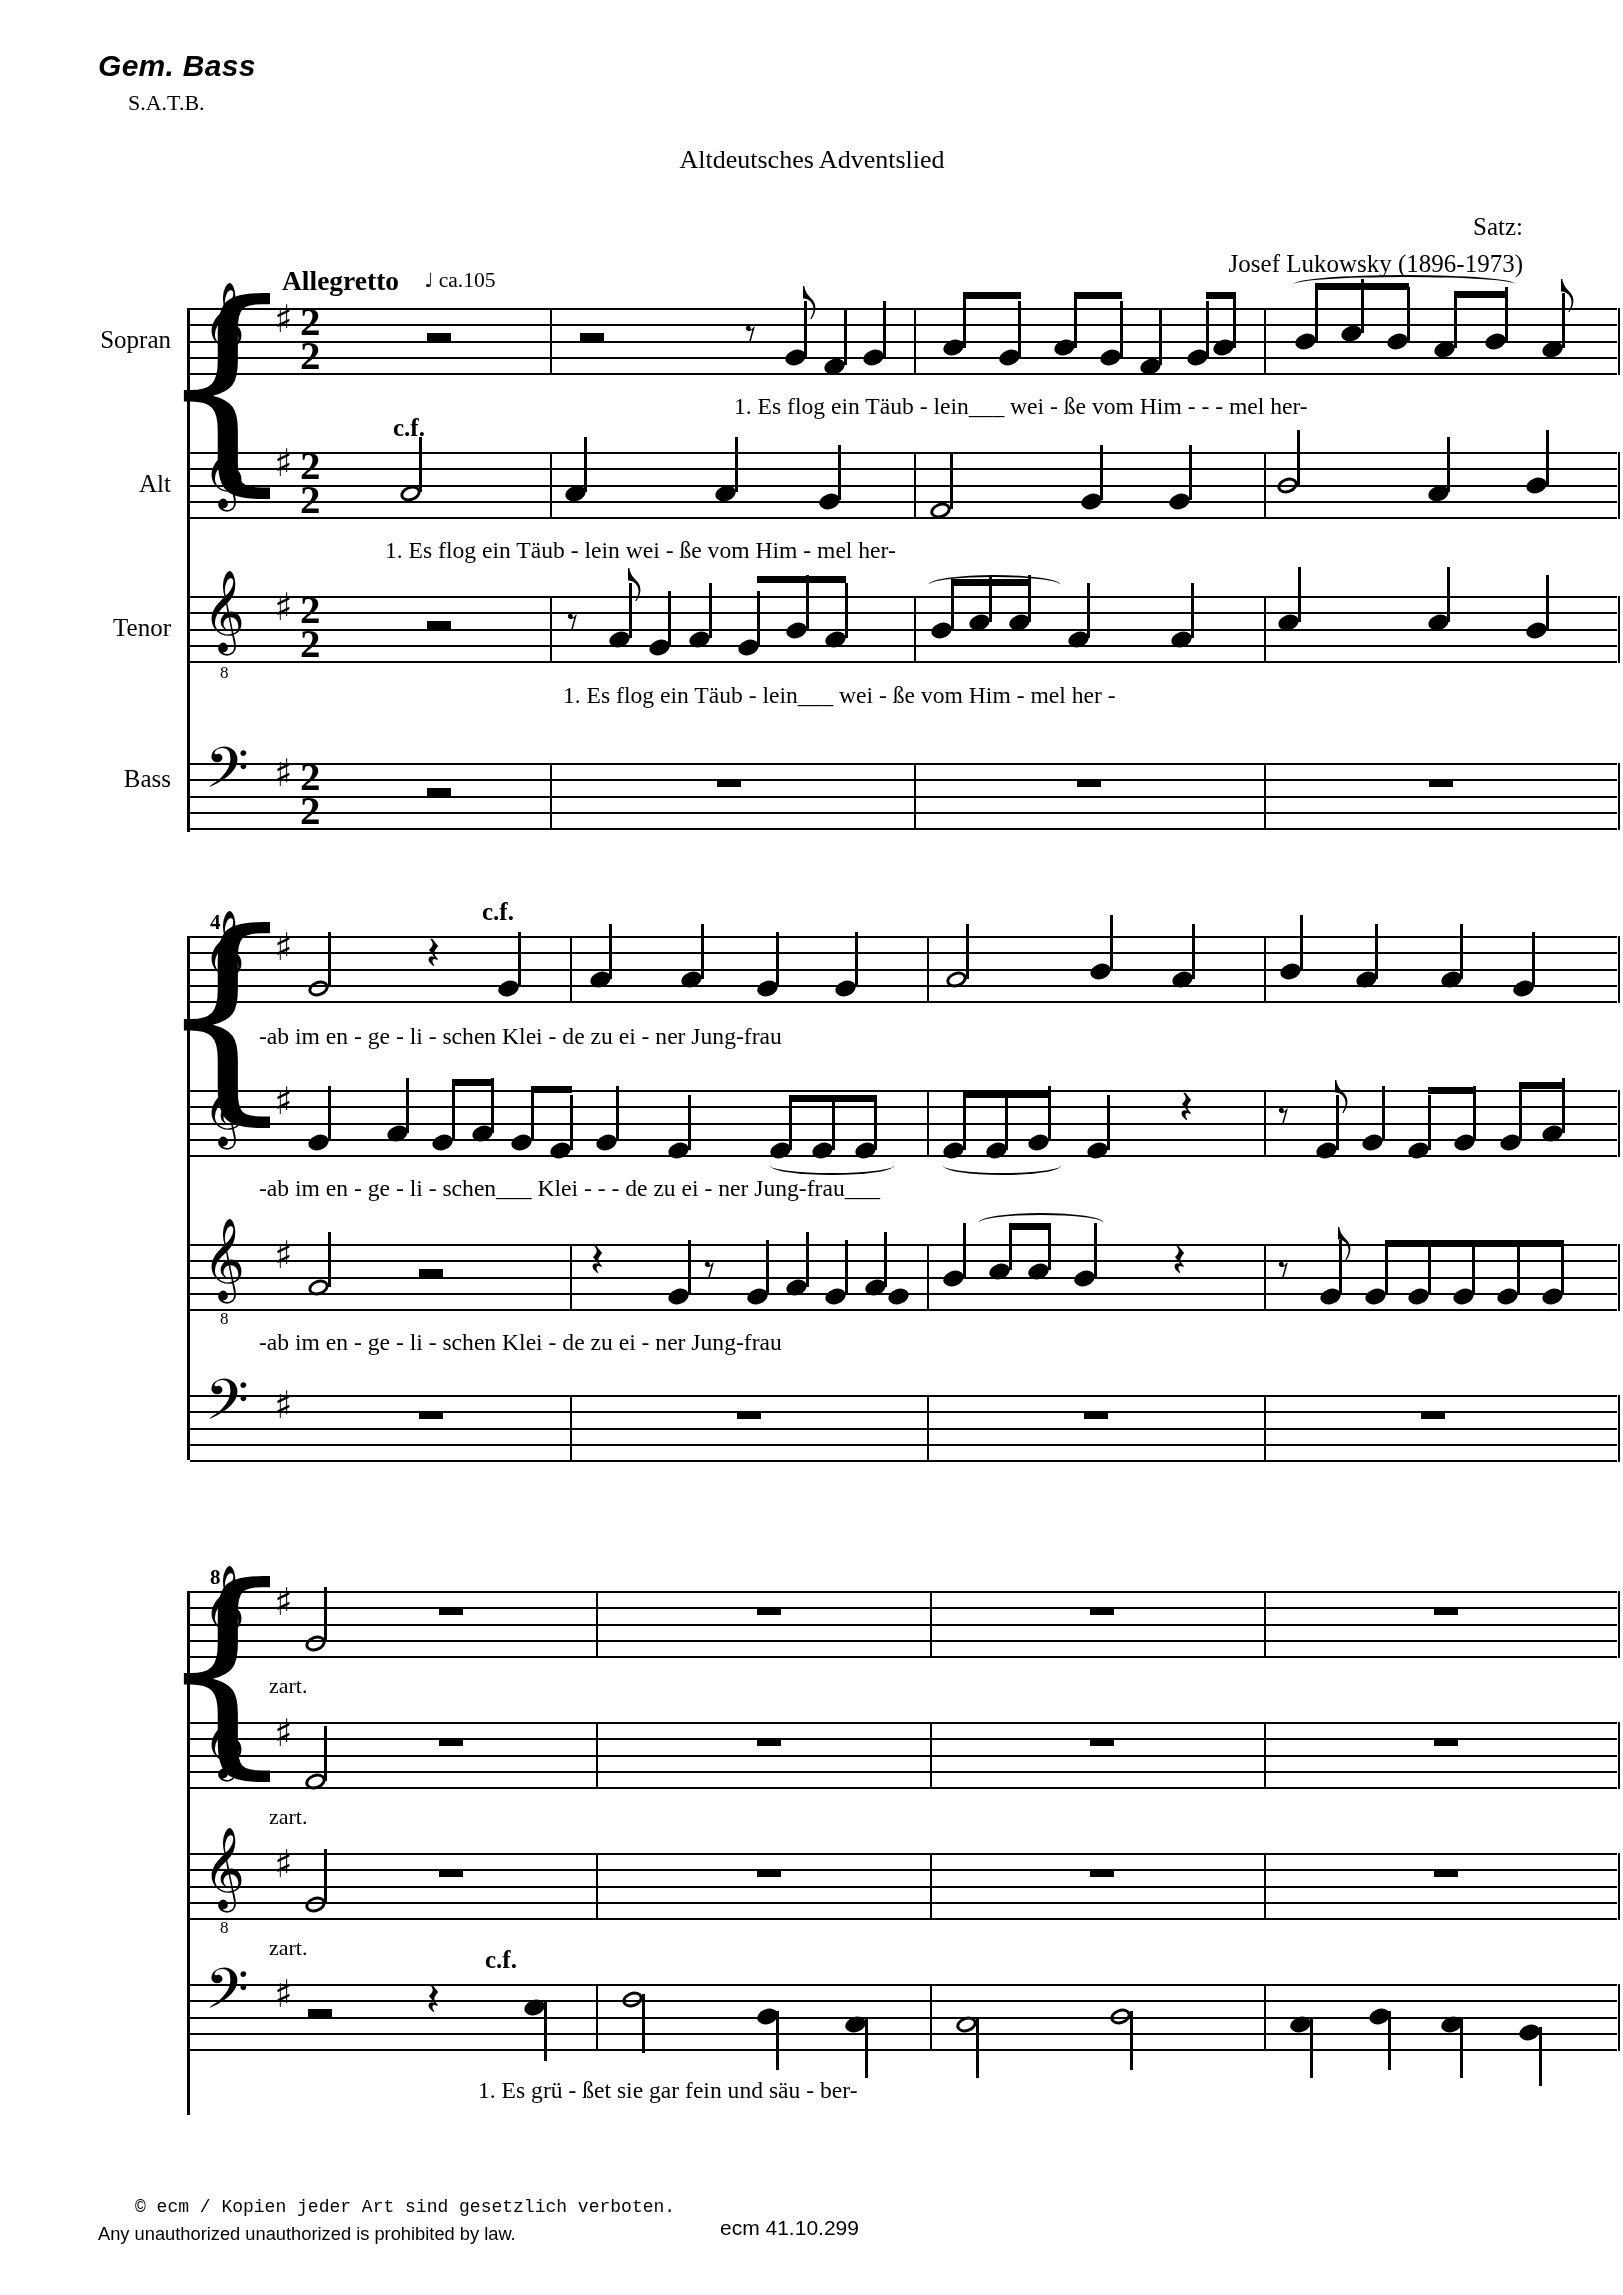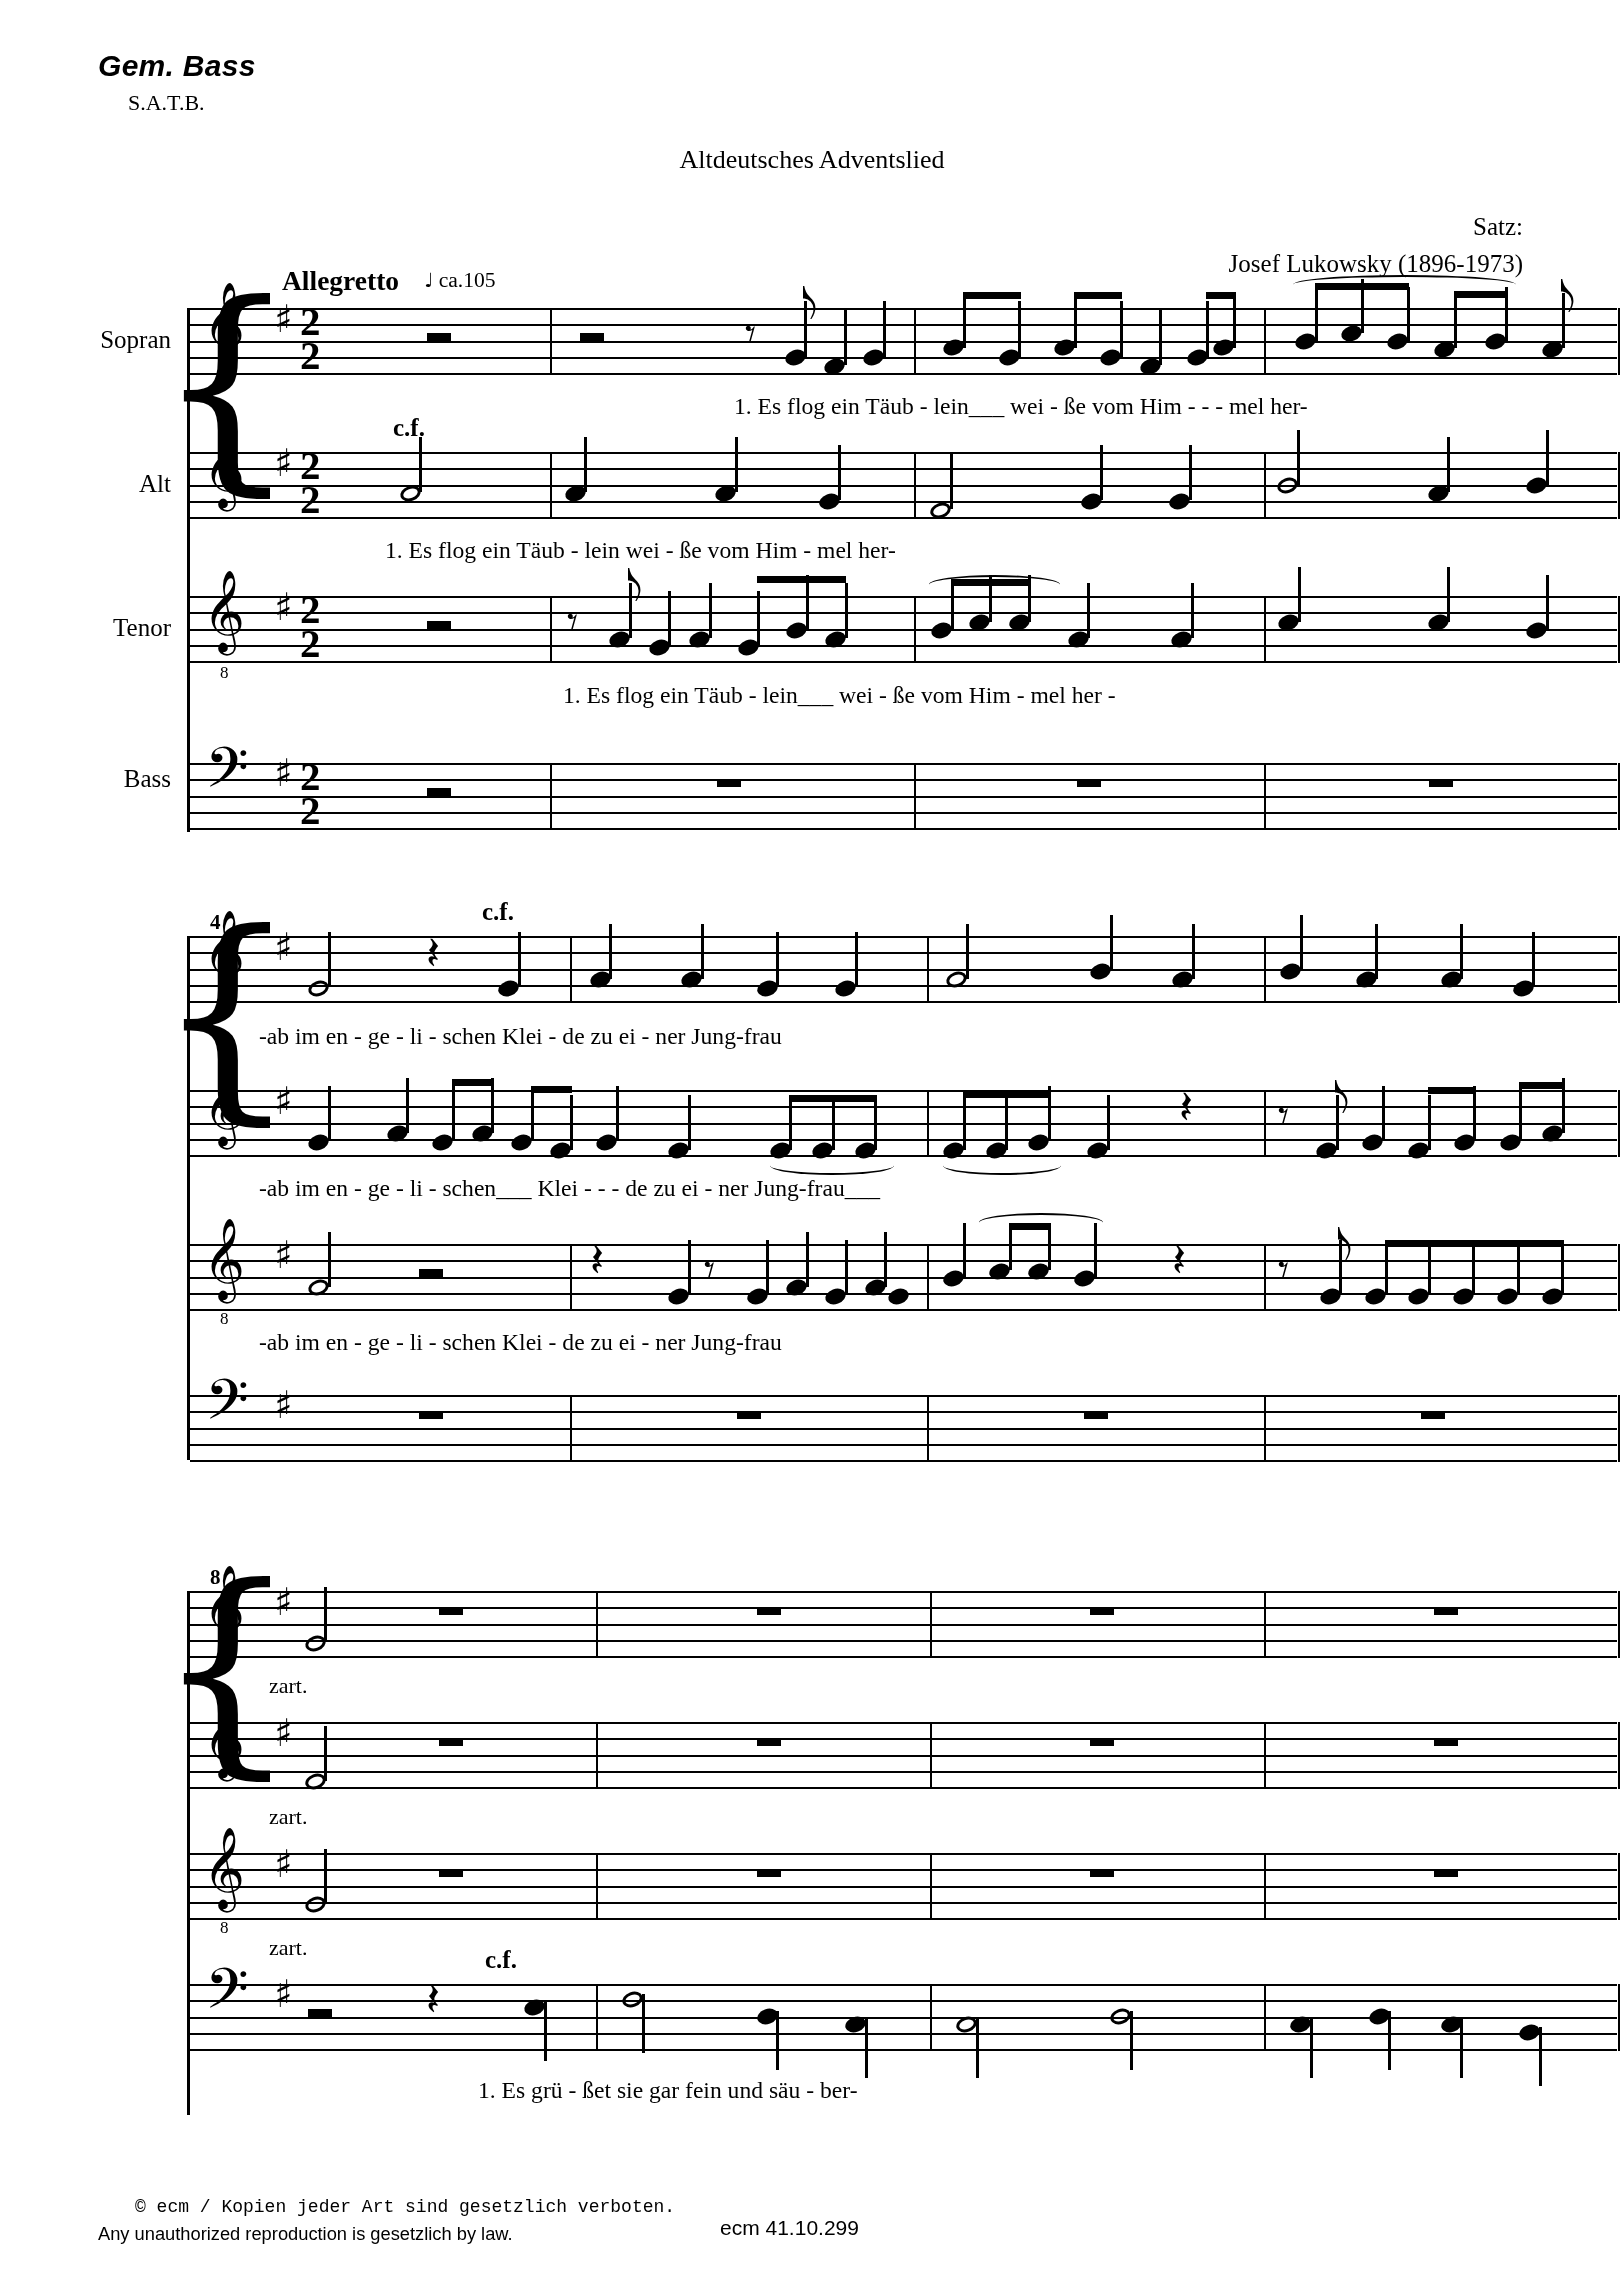--- a/index.html
+++ b/index.html
@@ -839,18 +839,18 @@
     <div class="nh" style="left:1349px; top:2017px;"></div>
     <div class="stem" style="left:1368px; top:2019px; height:59px;"></div>
     <div class="nh" style="left:1427px; top:2025px;"></div>
     <div class="stem" style="left:1447px; top:2027px; height:59px;"></div>
     <div class="barline" style="left:1526px; top:1984px;"></div>
 
     <div class="lyric" style="left:386px; top:2077px;">1. Es     grü -     ßet       sie       gar       fein   und   säu - ber-</div>
   </div>
 
   <div class="footer-left1">© ecm / Kopien jeder Art sind gesetzlich verboten.</div>
-  <div class="footer-left2">Any unauthorized reproduction is gesetzlich by law.</div>
+  <div class="footer-left2">Any unauthorized unauthorized is prohibited by law.</div>
   <div class="footer-center">ecm 41.10.299</div>
 
 
 </div>
 
 
 </body></html>

